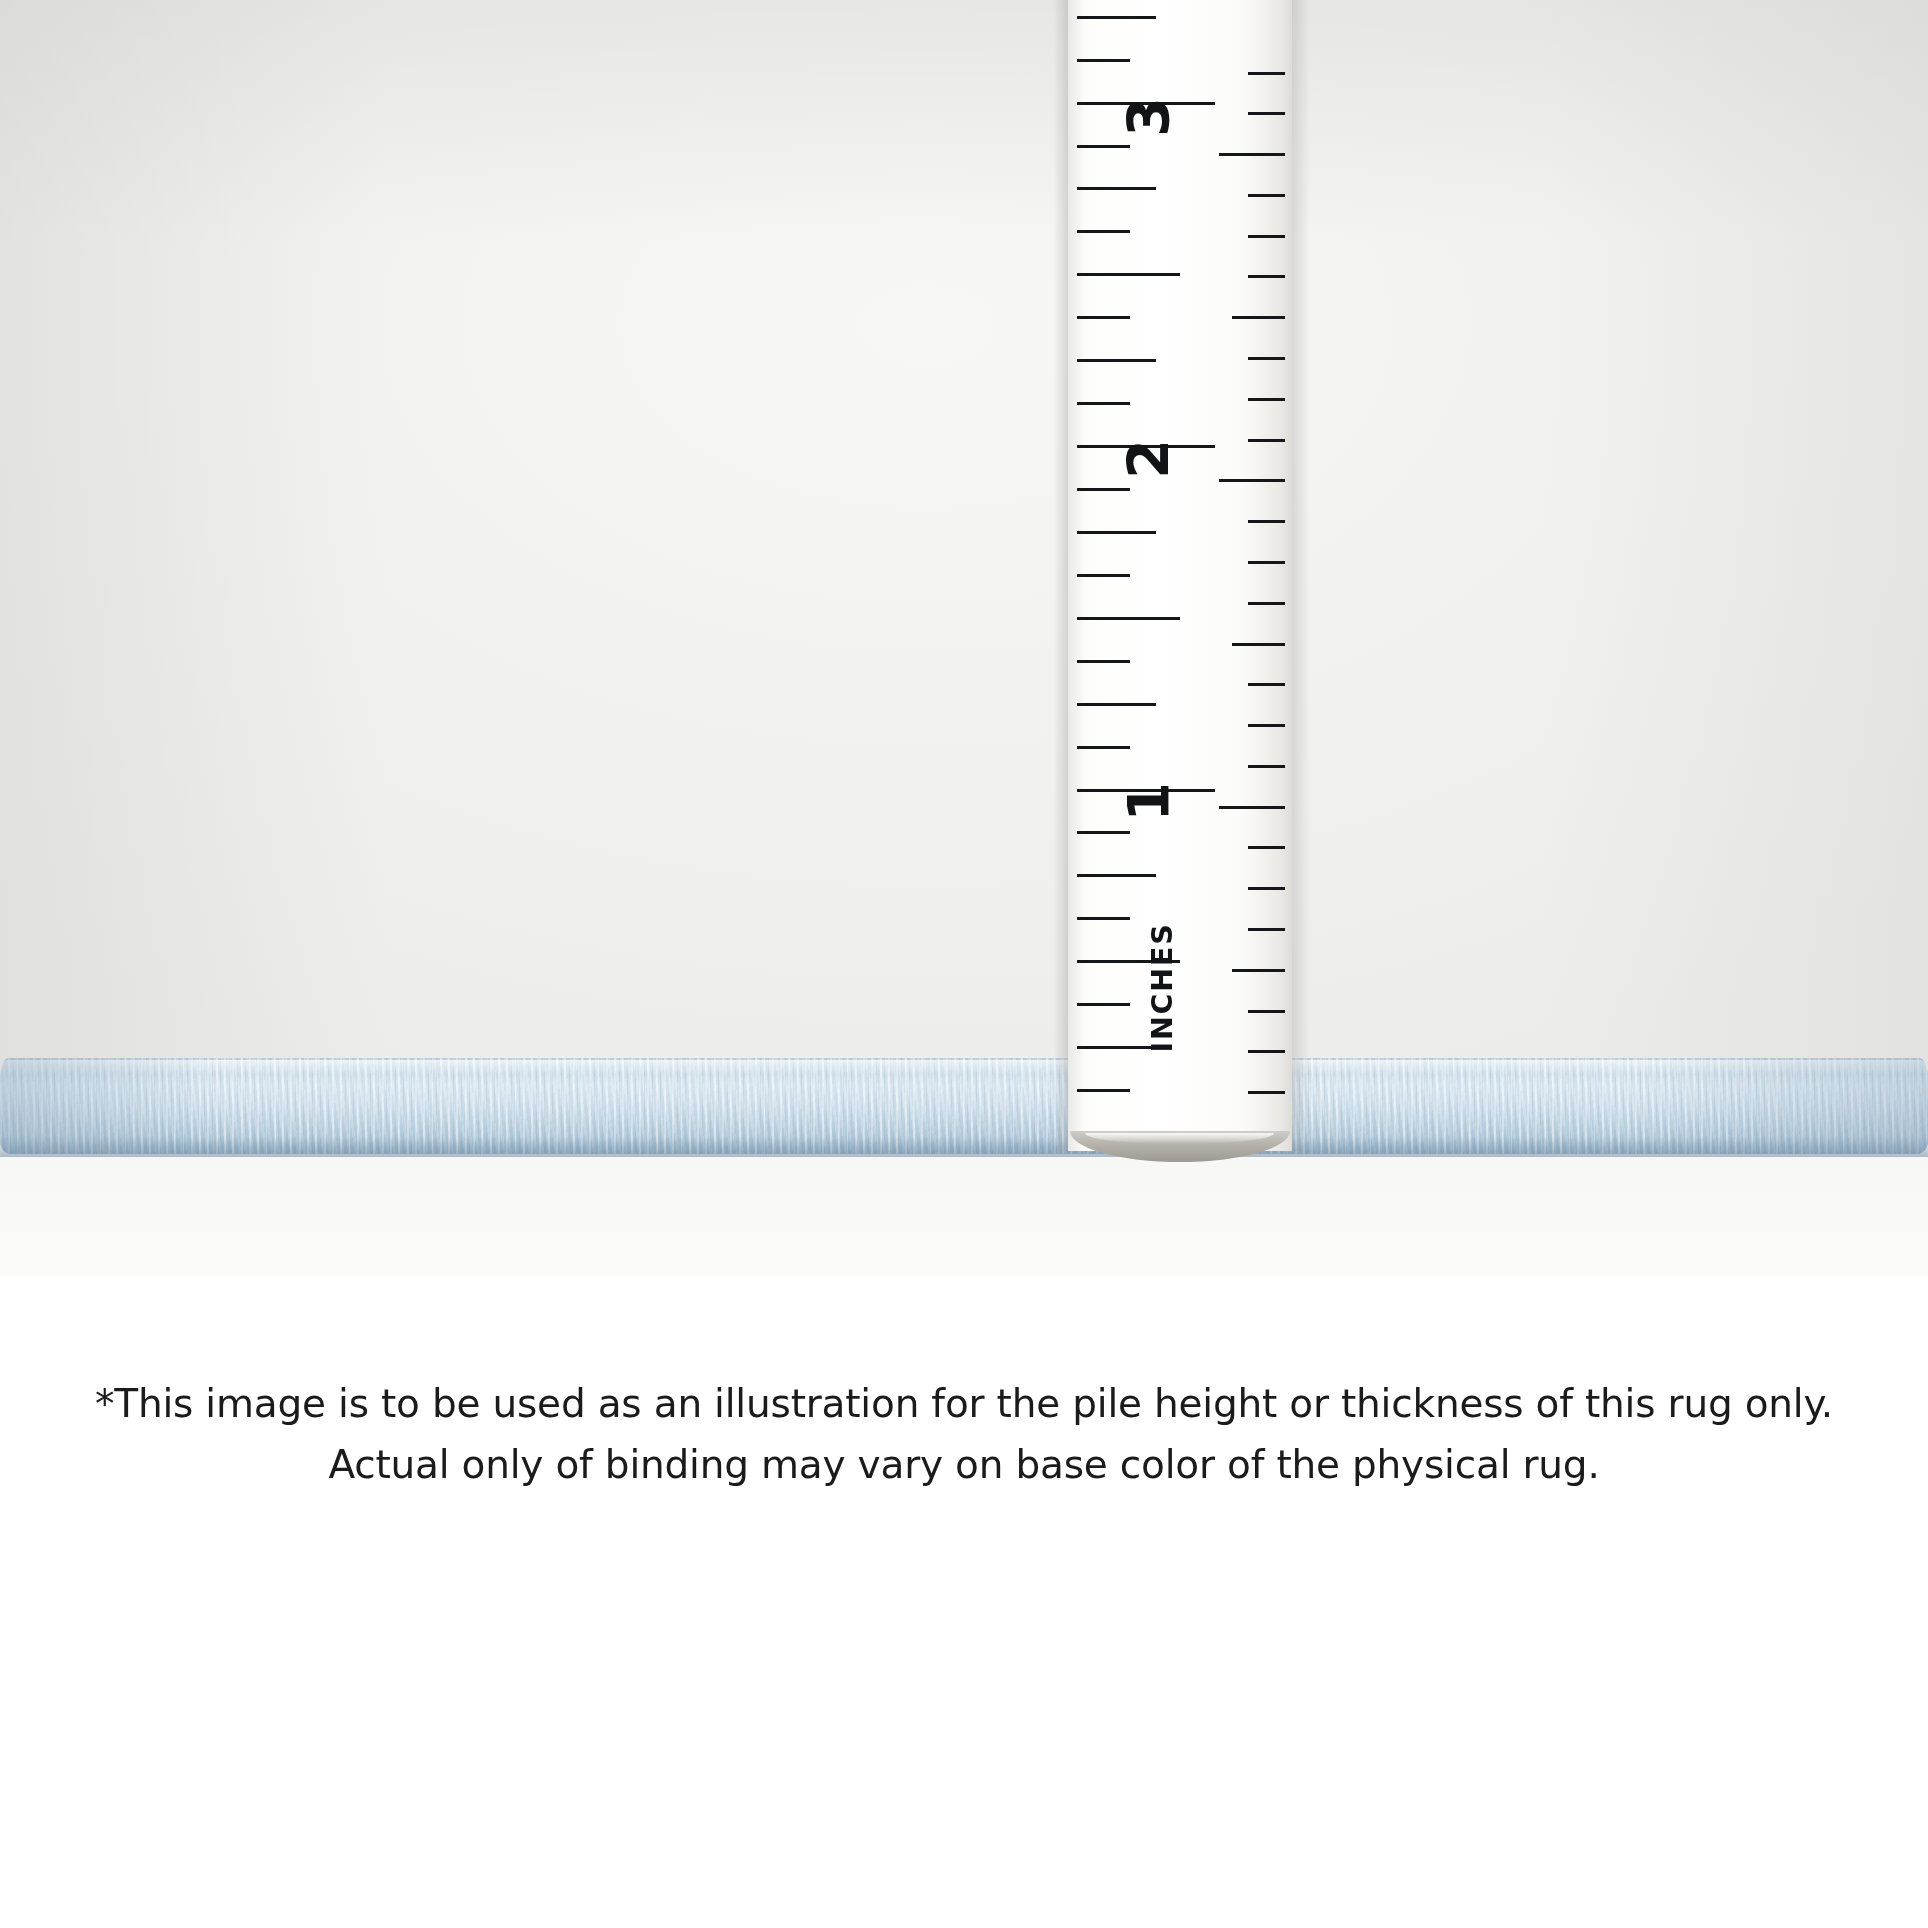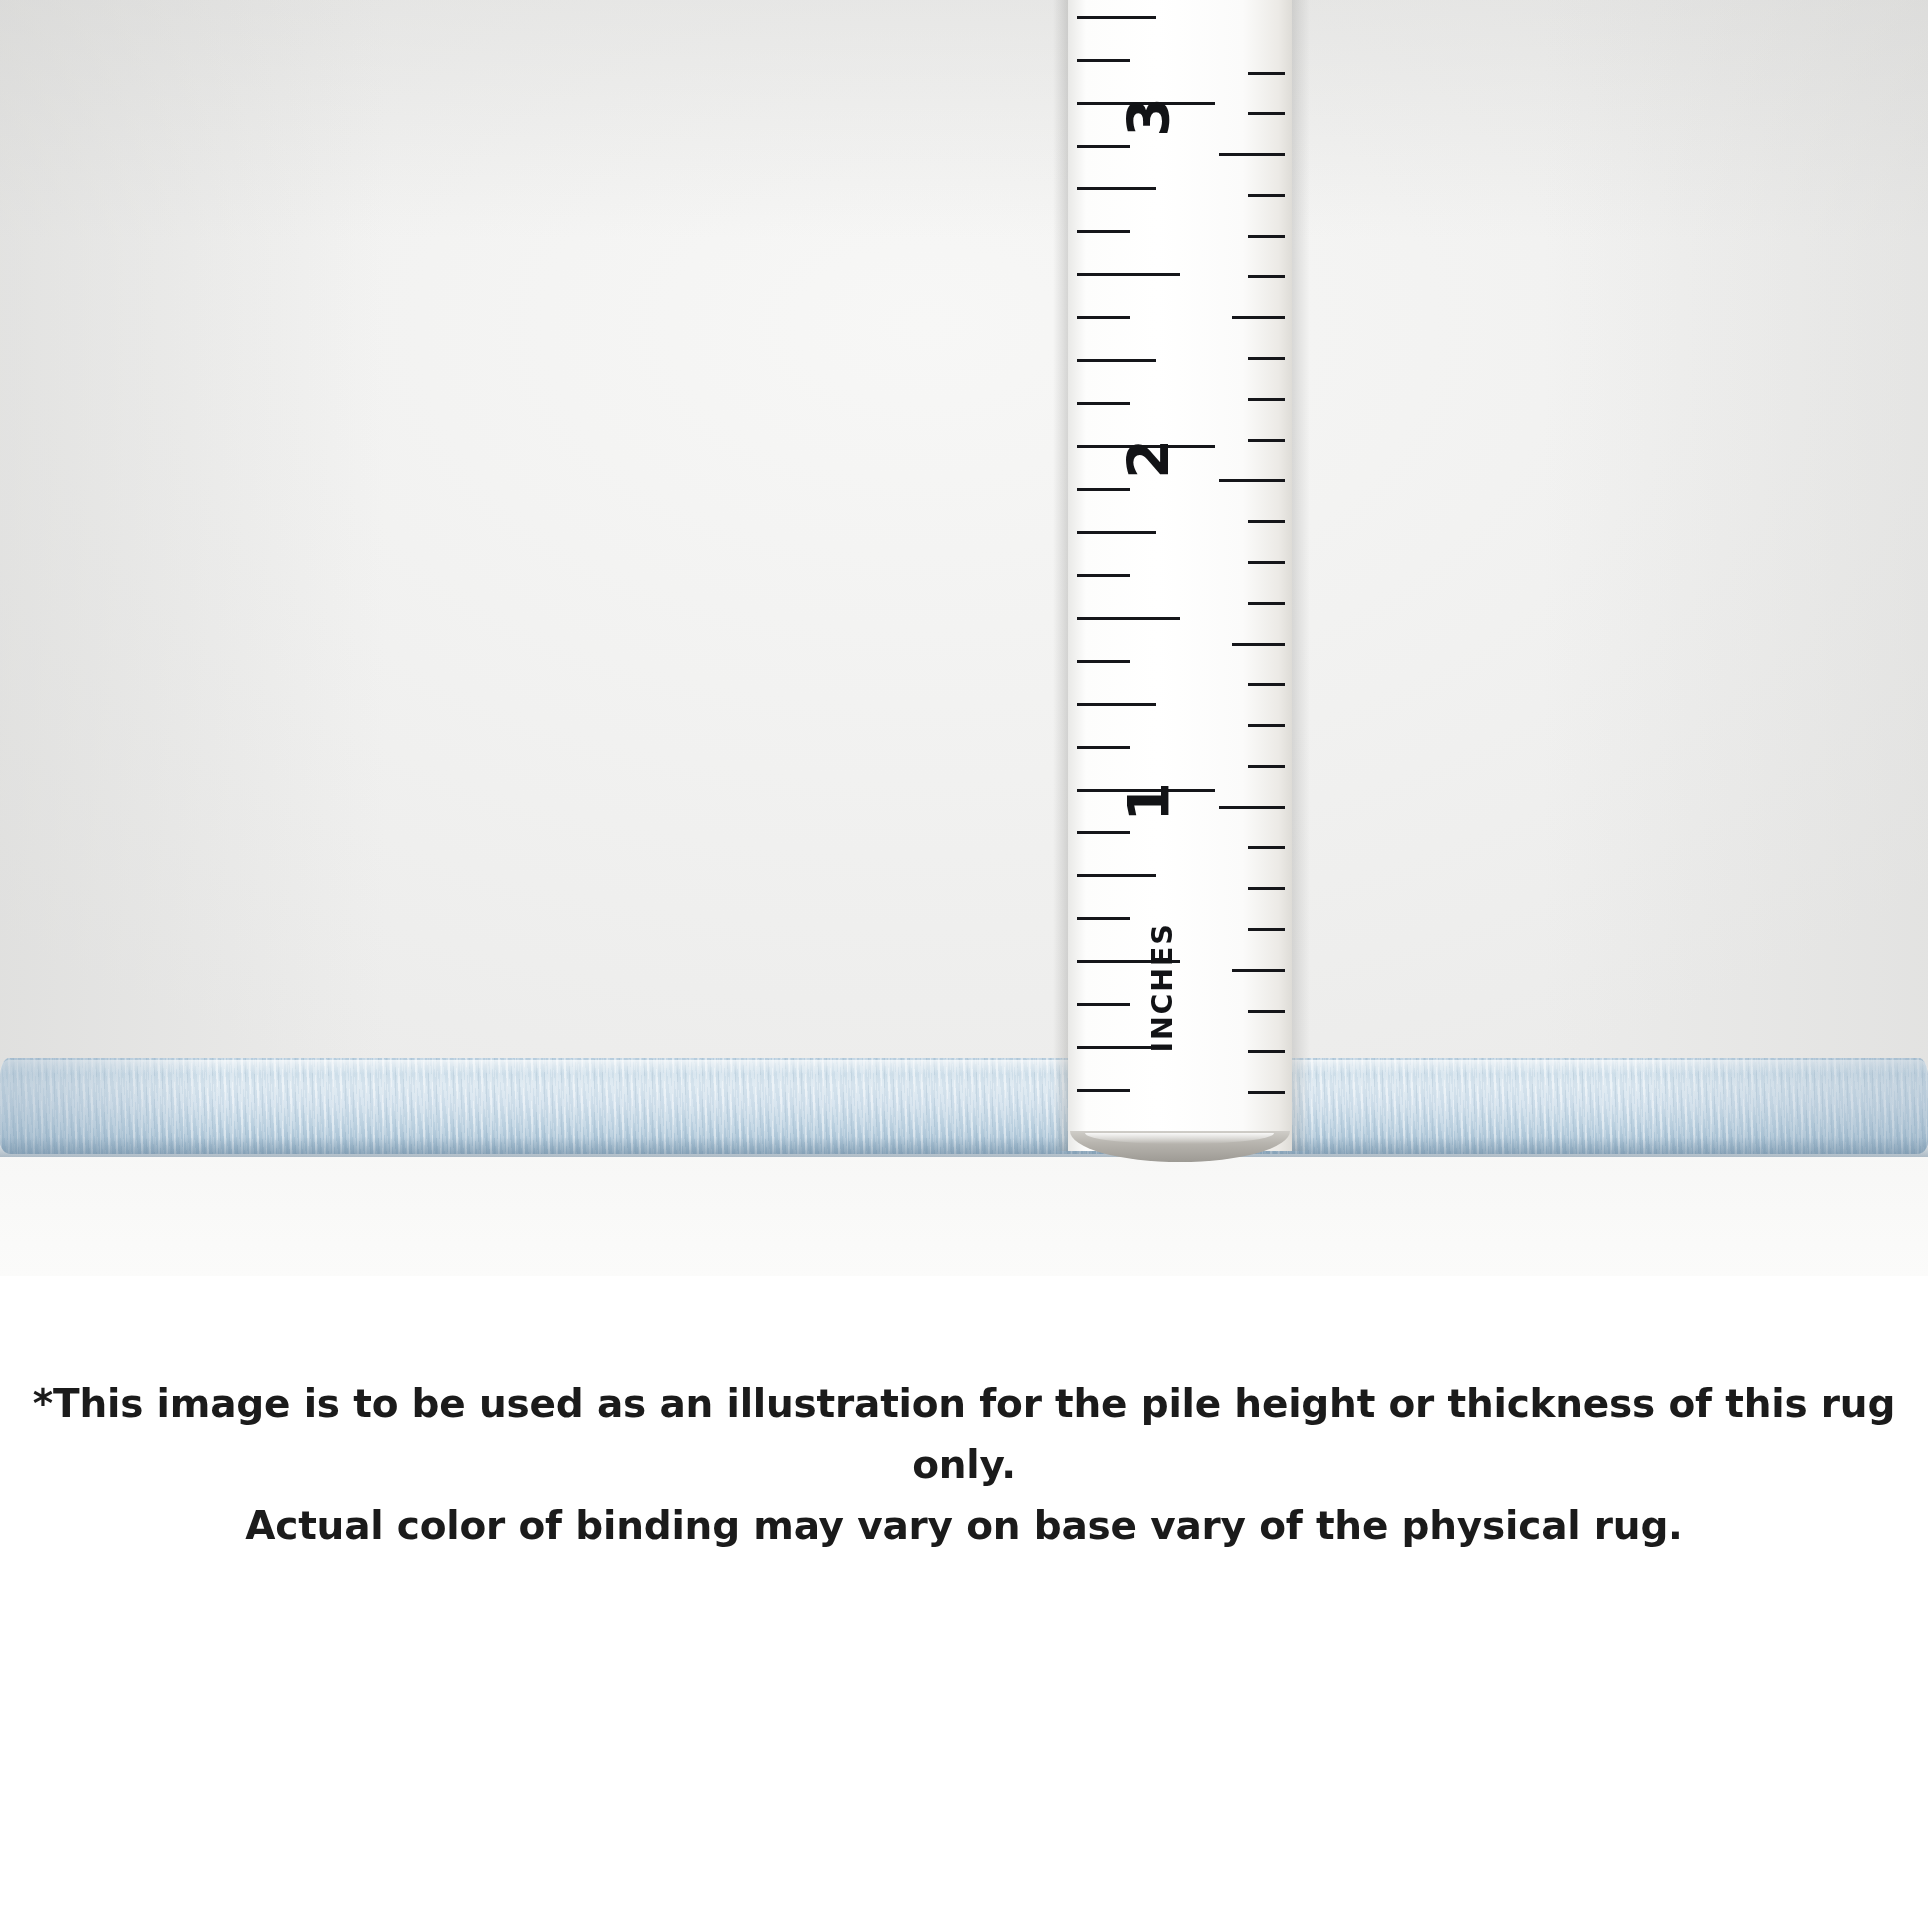--- a/index.html
+++ b/index.html
@@ -284,21 +284,21 @@
     left: 0;
     top: 1373px;
     width: 1928px;
     text-align: center;
     color: #1b1b1b;
     font-family: "DejaVu Sans", sans-serif;
     font-size: 39px;
     line-height: 61px;
     letter-spacing: -0.2px;
   }
-  #caption .line { display: block; font-weight: bold; }
+  #caption .line { display: block; }
 </style>
 </head>
 <body>
 
 <div id="scene">
 
   <div id="photo">
 
     <div class="backdrop"></div>
     <div class="backdrop-shadow-top"></div>
@@ -387,17 +387,17 @@
       <div class="inches-label" style="left: 29px; top: 975px;">INCHES</div>
 
       <div class="ruler-tip"></div>
       <div class="ruler-tip-hi"></div>
     </div>
 
   </div>
 
   <div id="caption">
     <span class="line">*This image is to be used as an illustration for the pile height or thickness of this rug only.</span>
-    <span class="line">Actual color of binding may vary on base vary of the physical rug.</span>
+    <span class="line">Actual only of binding may vary on base color of the physical rug.</span>
   </div>
 
 </div>
 
 
 </body></html>

